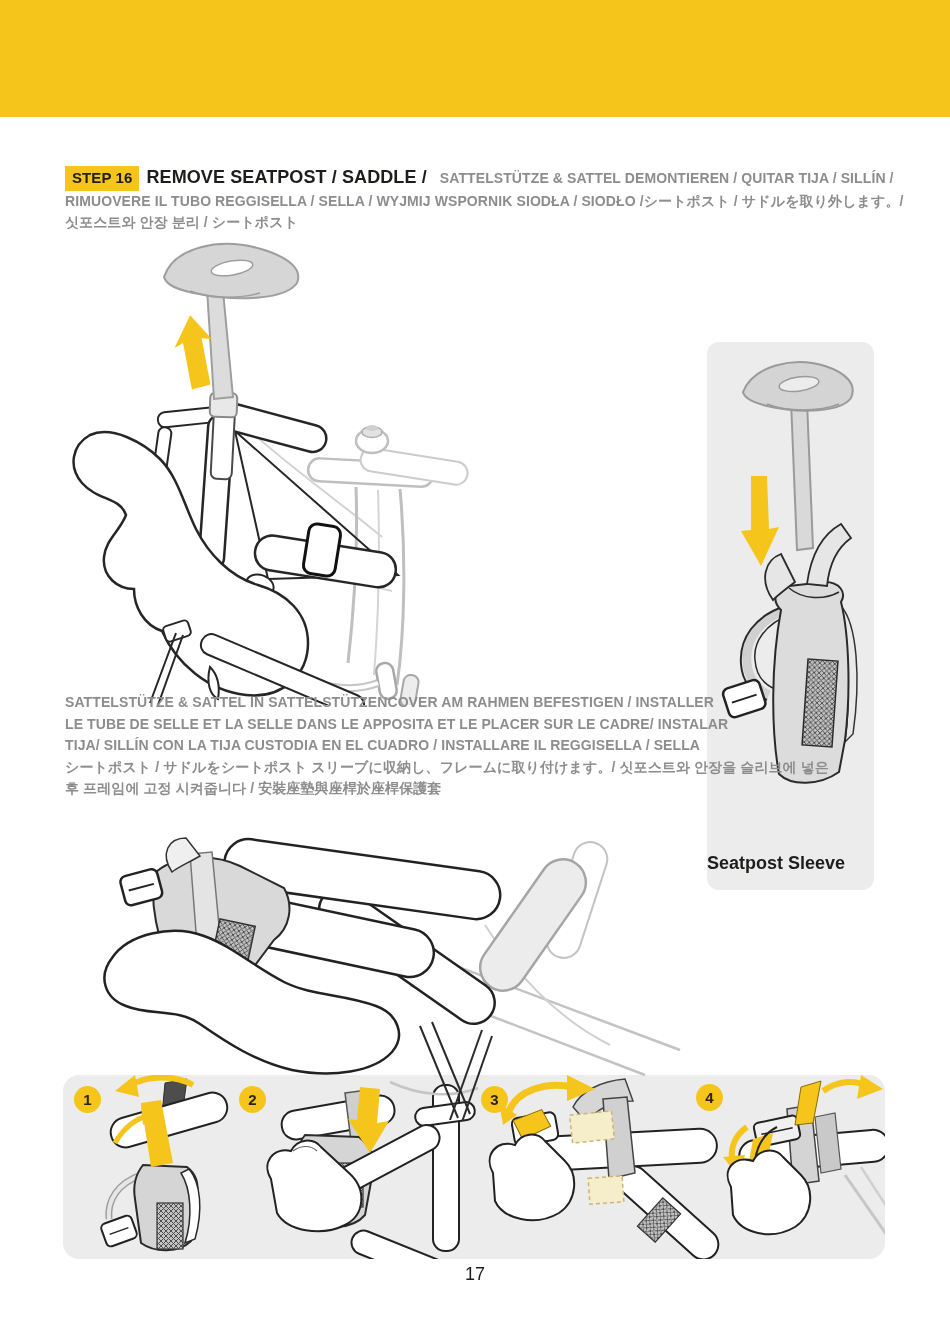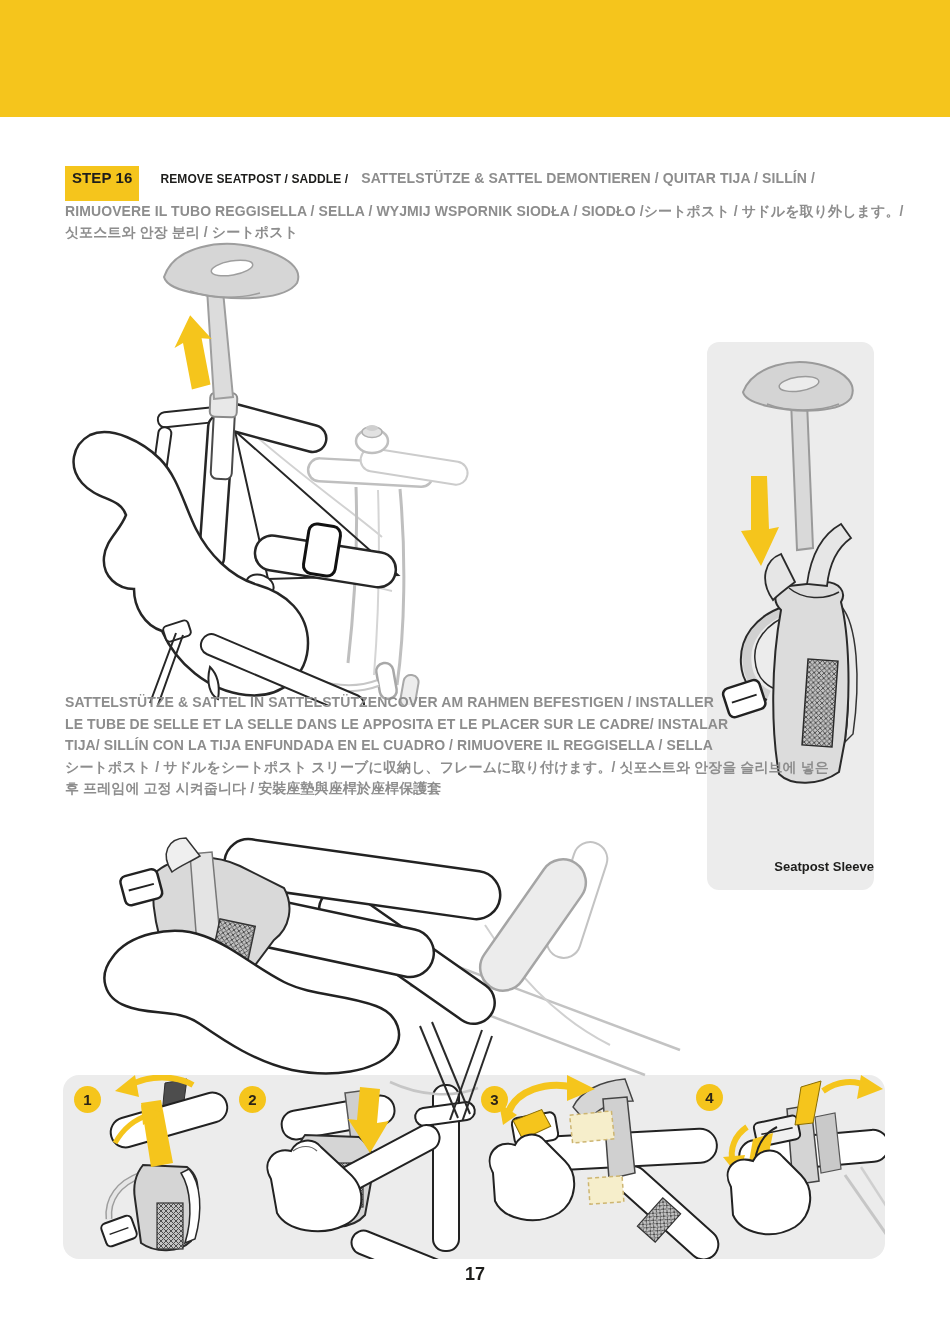--- a/index.html
+++ b/index.html
@@ -4,33 +4,33 @@
 <style>
   :root { --accent:#F5C51C; --panel:#ECECEC; --ink:#1D1D1B; --muted:#8D8D8D; }
   html,body{margin:0;padding:0;background:#fff;}
   .page{position:relative;width:950px;height:1329px;background:#fff;overflow:hidden;
         font-family:"Liberation Sans",sans-serif;color:var(--ink);}
   .topbar{position:absolute;left:0;top:0;width:950px;height:117px;background:var(--accent);}
   .step-block{position:absolute;left:65px;width:660px;font-weight:700;font-size:14px;
               line-height:21.5px;color:var(--muted);letter-spacing:.1px;}
   .step-block .line{white-space:nowrap;}
   .chip{display:inline-block;background:var(--accent);color:var(--ink);font-weight:700;
-        font-size:15px;padding:1px 7px 12px 7px;margin-right:21px;}
-  .t-bold{color:var(--ink);font-size:12px;}
+        font-size:15px;padding:1px 7px 2px 7px;margin-right:7px;}
+  .t-bold{color:var(--ink);font-size:18px;}
   .gray-first{margin-left:13px;}
   .sidebar{position:absolute;left:707px;top:342px;width:167px;height:548px;
            background:var(--panel);border-radius:12px;}
-  .sidebar-caption{position:absolute;left:0;right:0;bottom:16px;text-align:right;
-                   font-weight:700;font-size:13px;color:var(--ink);}
+  .sidebar-caption{position:absolute;left:0;right:0;bottom:16px;text-align:left;
+                   font-weight:700;font-size:18px;color:var(--ink);}
   .bottom-panel{position:absolute;left:63px;top:1075px;width:822px;height:184px;
                 background:var(--panel);border-radius:16px;}
   .badge{position:absolute;width:27px;height:27px;border-radius:50%;background:var(--accent);
          color:#2b2417;font-weight:700;font-size:15px;display:flex;align-items:center;
          justify-content:center;z-index:3;}
-  .pagenum{position:absolute;left:0;right:0;top:1264px;text-align:center;font-weight:700;
+  .pagenum{position:absolute;left:0;right:0;top:1264px;text-align:center;font-weight:400;
            font-size:18px;color:var(--ink);}
   svg.illus{position:absolute;}
   .acc{fill:var(--accent);}
   .accs{stroke:var(--accent);}
 </style>
 </head>
 <body>
 
 <div class="page">
 
@@ -131,21 +131,21 @@
         <path d="M66,252 C52,232 58,212 74,206 L88,234 C80,240 72,246 66,252 Z" fill="#e6e6e6" stroke="#2a2a2a" stroke-width="1.8"></path>
         <rect x="98" y="312" width="30" height="86" fill="url(#htS)" stroke="#2a2a2a" stroke-width="1.5" transform="rotate(4 113 355)"></rect>
       </g>
     </svg>
     <div class="sidebar-caption">Seatpost Sleeve</div>
   </div>
 
   <div class="step-block" style="top:692px;">
     <div class="line">SATTELSTÜTZE &amp; SATTEL IN SATTELSTÜTZENCOVER AM RAHMEN BEFESTIGEN / INSTALLER</div>
     <div class="line">LE TUBE DE SELLE ET LA SELLE DANS LE APPOSITA ET LE PLACER SUR LE CADRE/ INSTALAR</div>
-    <div class="line">TIJA/ SILLÍN CON LA TIJA ENFUNDADA EN EL CUADRO / RIMUOVERE IL REGGISELLA / SELLA</div>
+    <div class="line">TIJA/ SILLÍN CON LA TIJA CUSTODIA EN EL CUADRO / INSTALLARE IL REGGISELLA / SELLA</div>
     <div class="line">シートポスト / サドルをシートポスト スリーブに収納し、フレームに取り付けます。/ 싯포스트와 안장을 슬리브에 넣은</div>
     <div class="line">후 프레임에 고정 시켜줍니다 / 安裝座墊與座桿於座桿保護套</div>
   </div>
 
   <div class="bottom-panel">
     <div class="badge" style="left:11px;top:11px;">1</div>
     <div class="badge" style="left:176px;top:11px;">2</div>
     <div class="badge" style="left:418px;top:11px;">3</div>
     <div class="badge" style="left:633px;top:9px;">4</div>
 

